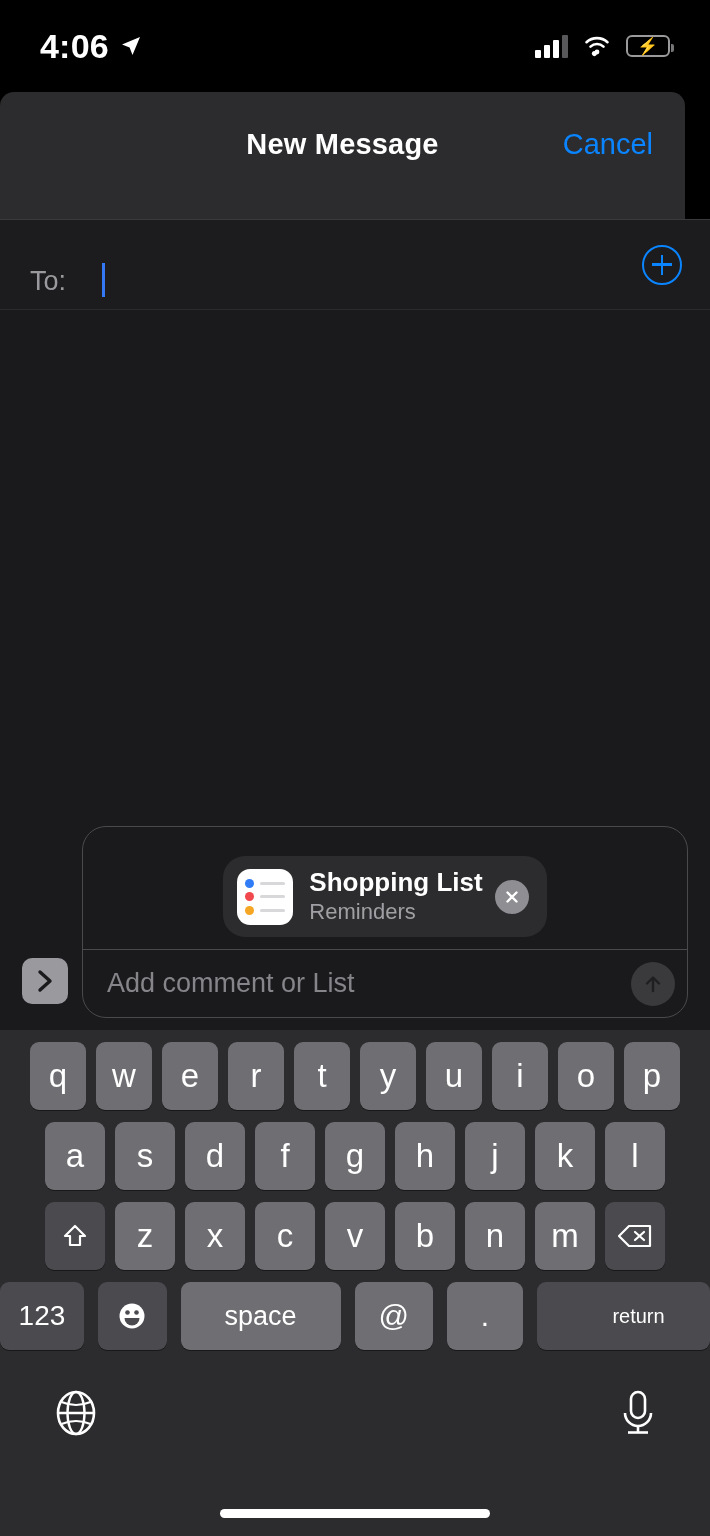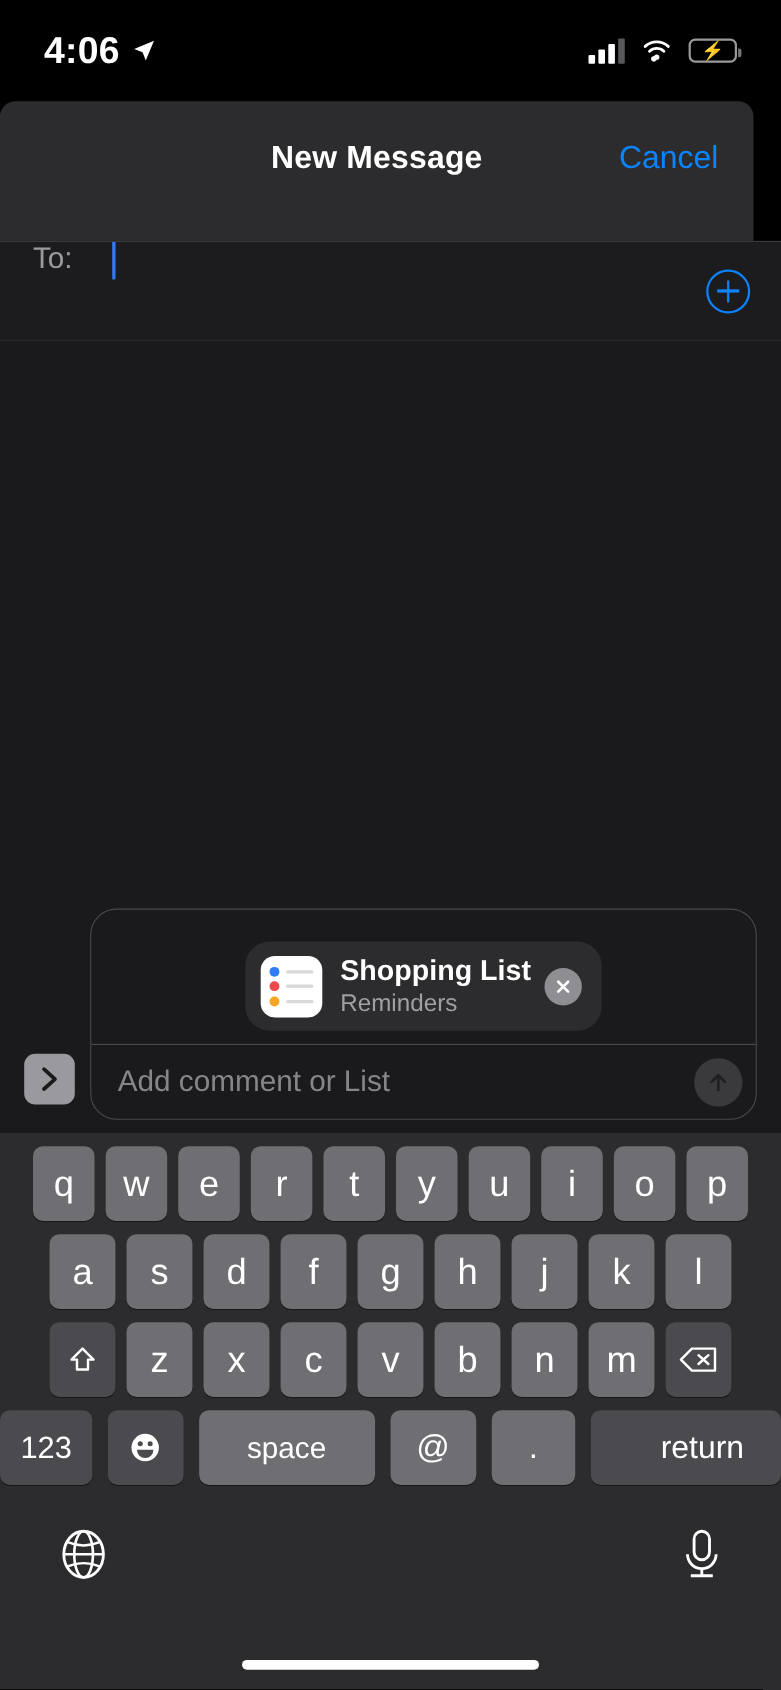--- a/index.html
+++ b/index.html
@@ -62,21 +62,21 @@
     position:absolute; right:32px; bottom:58px;
     color:#0A84FF; font-size:29px; font-weight:400;
   }
 
   
   .to-row{
     position:absolute; top:219px; left:0; width:710px; height:91px;
     background:#1C1C1E;
     border-top:1px solid #3a3a3c;
     border-bottom:1px solid #2a2a2c;
-    display:flex; align-items:flex-start; padding:0 30px;gap:28px;
+    display:flex; align-items:flex-end; padding:12px 30px;gap:28px;
   }
   .to-label{ color:#9a9a9e; font-size:27px; }
   .to-caret{
     display:inline-block; width:3px; height:34px; background:#3478F6;
     margin-left:8px;
   }
   .plus-btn{
     position:absolute; right:28px; top:50%; transform:translateY(-50%);
     width:40px; height:40px; border:2.5px solid #0A84FF; border-radius:50%;
     display:flex; align-items:center; justify-content:center;
@@ -165,21 +165,21 @@
   }
   .krow.r2 .key{ width:60px; }
   .krow.r3 .key{ width:60px; }
   .key.dark{ background:#4A4A4F; }
   .key.wide{ width:86px; }
   .key.space{ width:168px; font-size:27px; background:#6E6E73; }
   .key.num{ width:88px; font-size:28px; }
   .key.emoji{ width:72px; font-size:30px; }
   .key.at{ width:82px; font-size:30px; }
   .key.dot{ width:80px; font-size:30px; }
-  .key.ret{ width:180px; font-size:29px;padding-left:30px; }
+  .key.ret{ width:180px; font-size:20px;padding-left:30px; }
   .key svg{ display:block; }
 
   .kbbottom{
     display:flex; align-items:center; justify-content:space-between;
     padding:14px 50px 0 50px; height:92px;
   }
   .home-ind{
     position:absolute; left:50%; transform:translateX(-50%);
     bottom:18px; width:270px; height:9px; border-radius:5px; background:#fff;
   }

